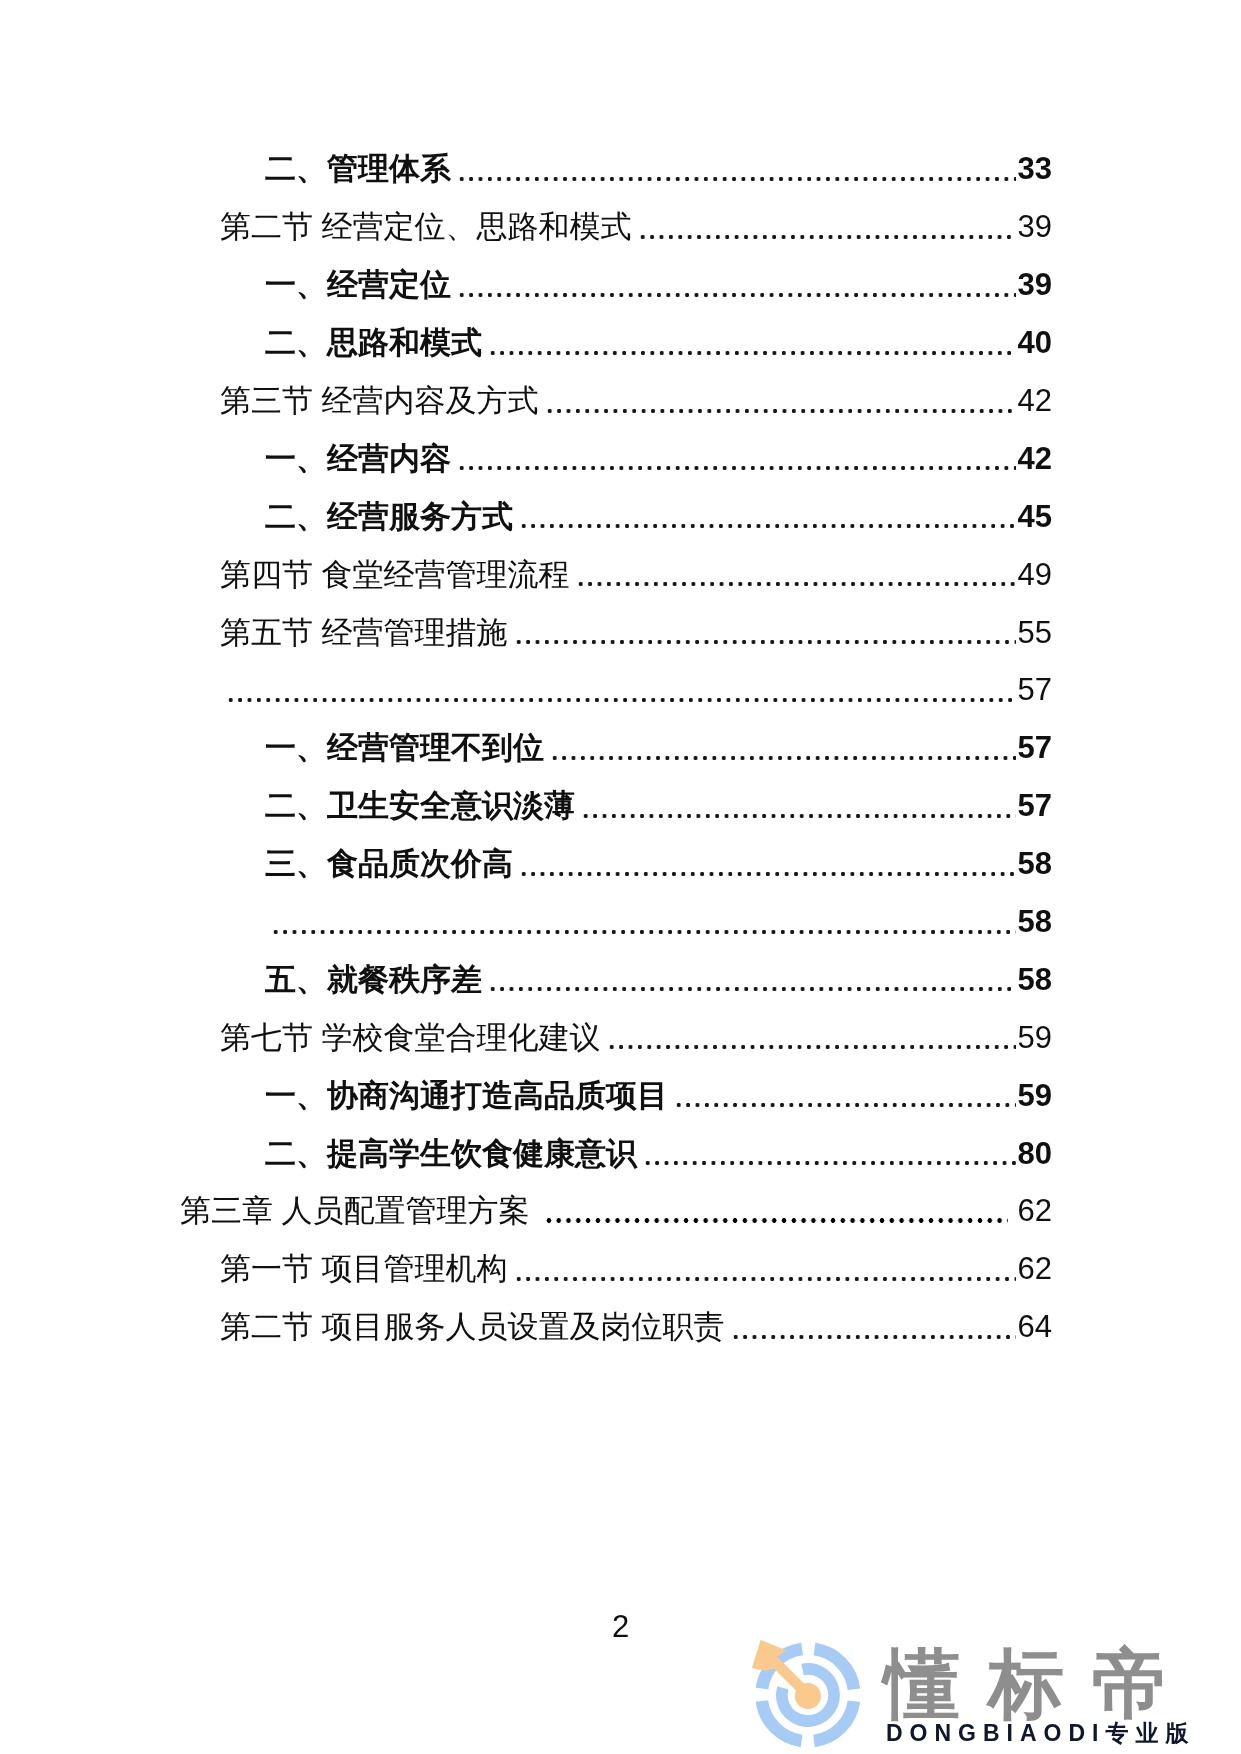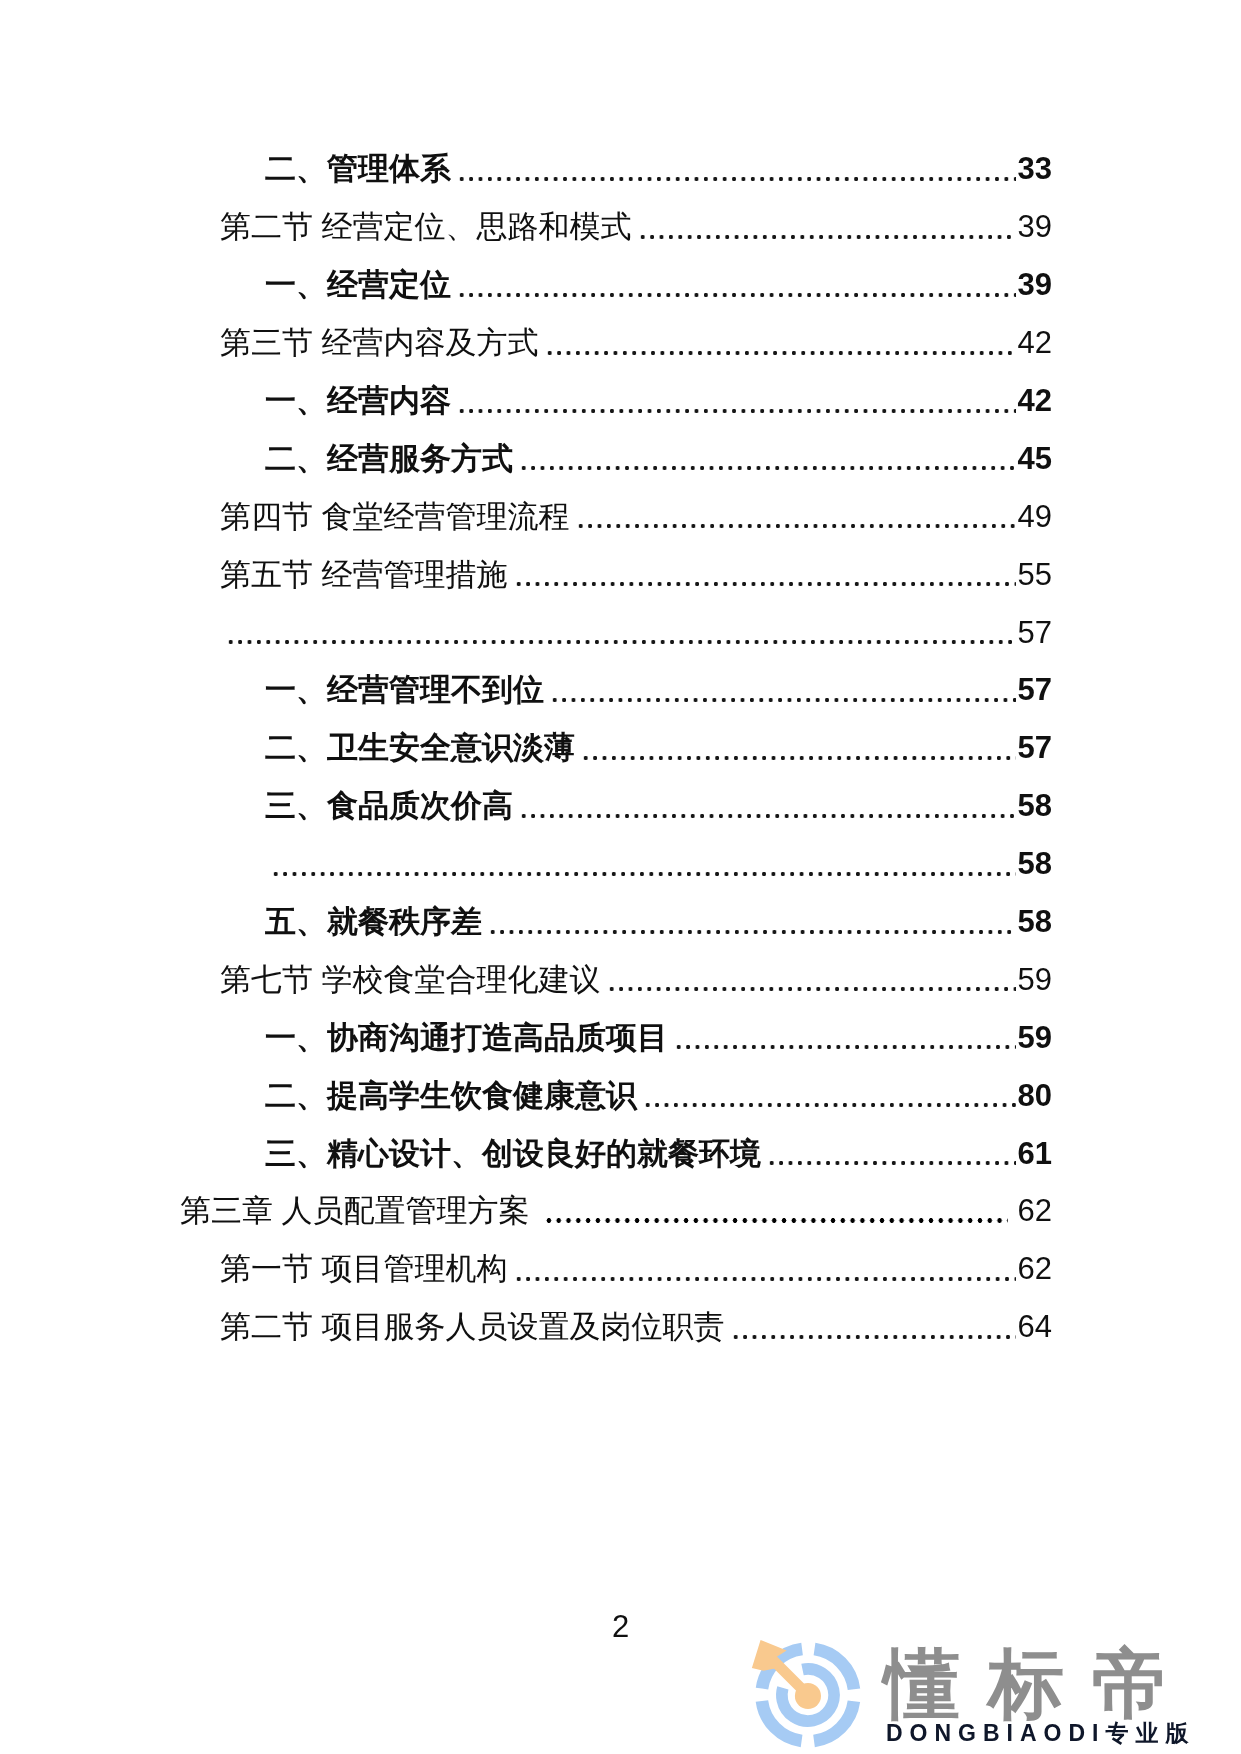--- a/index.html
+++ b/index.html
@@ -98,20 +98,25 @@
       <div class="toc-row lvl-section">
         <span class="toc-label">第二节 经营定位、思路和模式</span>
         <span class="toc-leader"></span>
         <span class="toc-page">39</span>
       </div>
       <div class="toc-row lvl-item">
         <span class="toc-label">一、经营定位</span>
         <span class="toc-leader"></span>
         <span class="toc-page">39</span>
       </div>
+      <div class="toc-row lvl-item">
+        <span class="toc-label">二、思路和模式</span>
+        <span class="toc-leader"></span>
+        <span class="toc-page">40</span>
+      </div>
       <div class="toc-row lvl-section">
         <span class="toc-label">第三节 经营内容及方式</span>
         <span class="toc-leader"></span>
         <span class="toc-page">42</span>
       </div>
       <div class="toc-row lvl-item">
         <span class="toc-label">一、经营内容</span>
         <span class="toc-leader"></span>
         <span class="toc-page">42</span>
       </div>
@@ -165,25 +170,20 @@
       </div>
       <div class="toc-row lvl-item">
         <span class="toc-label">一、协商沟通打造高品质项目</span>
         <span class="toc-leader"></span>
         <span class="toc-page">59</span>
       </div>
       <div class="toc-row lvl-item">
         <span class="toc-label">二、提高学生饮食健康意识</span>
         <span class="toc-leader"></span>
         <span class="toc-page">80</span>
-      </div>
-      <div class="toc-row lvl-item">
-        <span class="toc-label">三、精心设计、创设良好的就餐环境</span>
-        <span class="toc-leader"></span>
-        <span class="toc-page">61</span>
       </div>
       <div class="toc-row lvl-chapter">
         <span class="toc-label">第三章 人员配置管理方案</span>
         <span class="toc-leader"></span>
         <span class="toc-page">62</span>
       </div>
       <div class="toc-row lvl-section">
         <span class="toc-label">第一节 项目管理机构</span>
         <span class="toc-leader"></span>
         <span class="toc-page">62</span>

